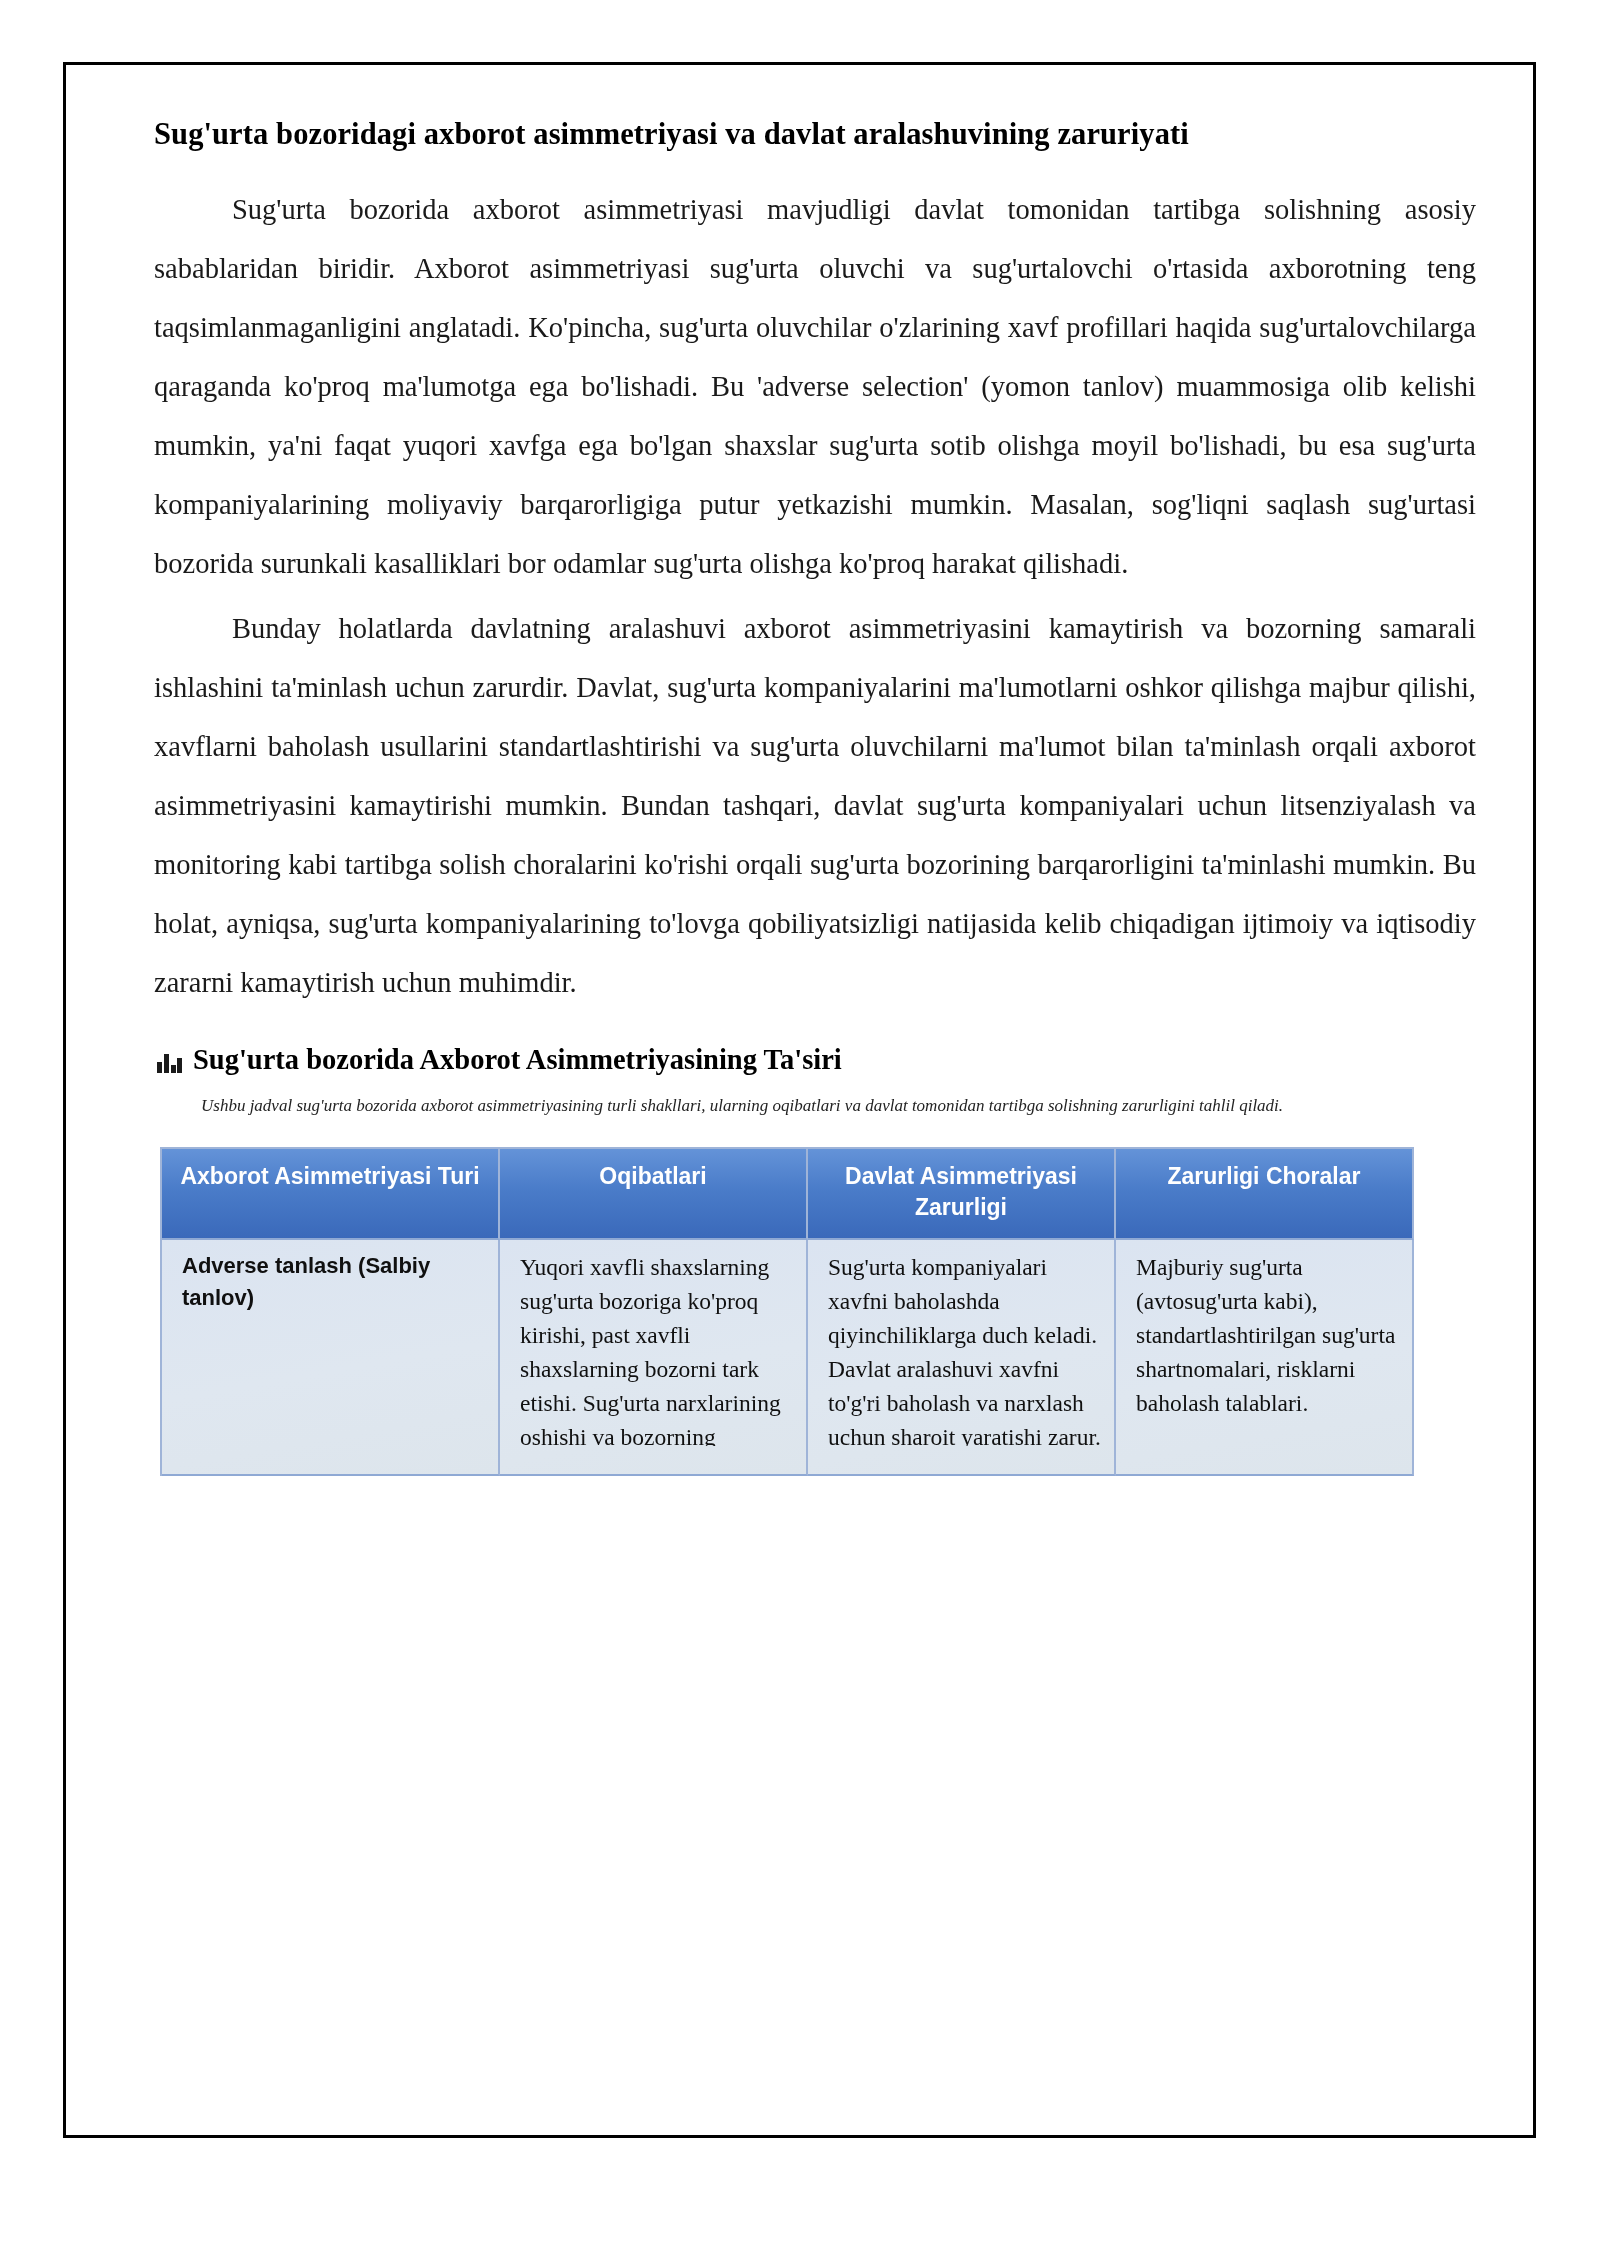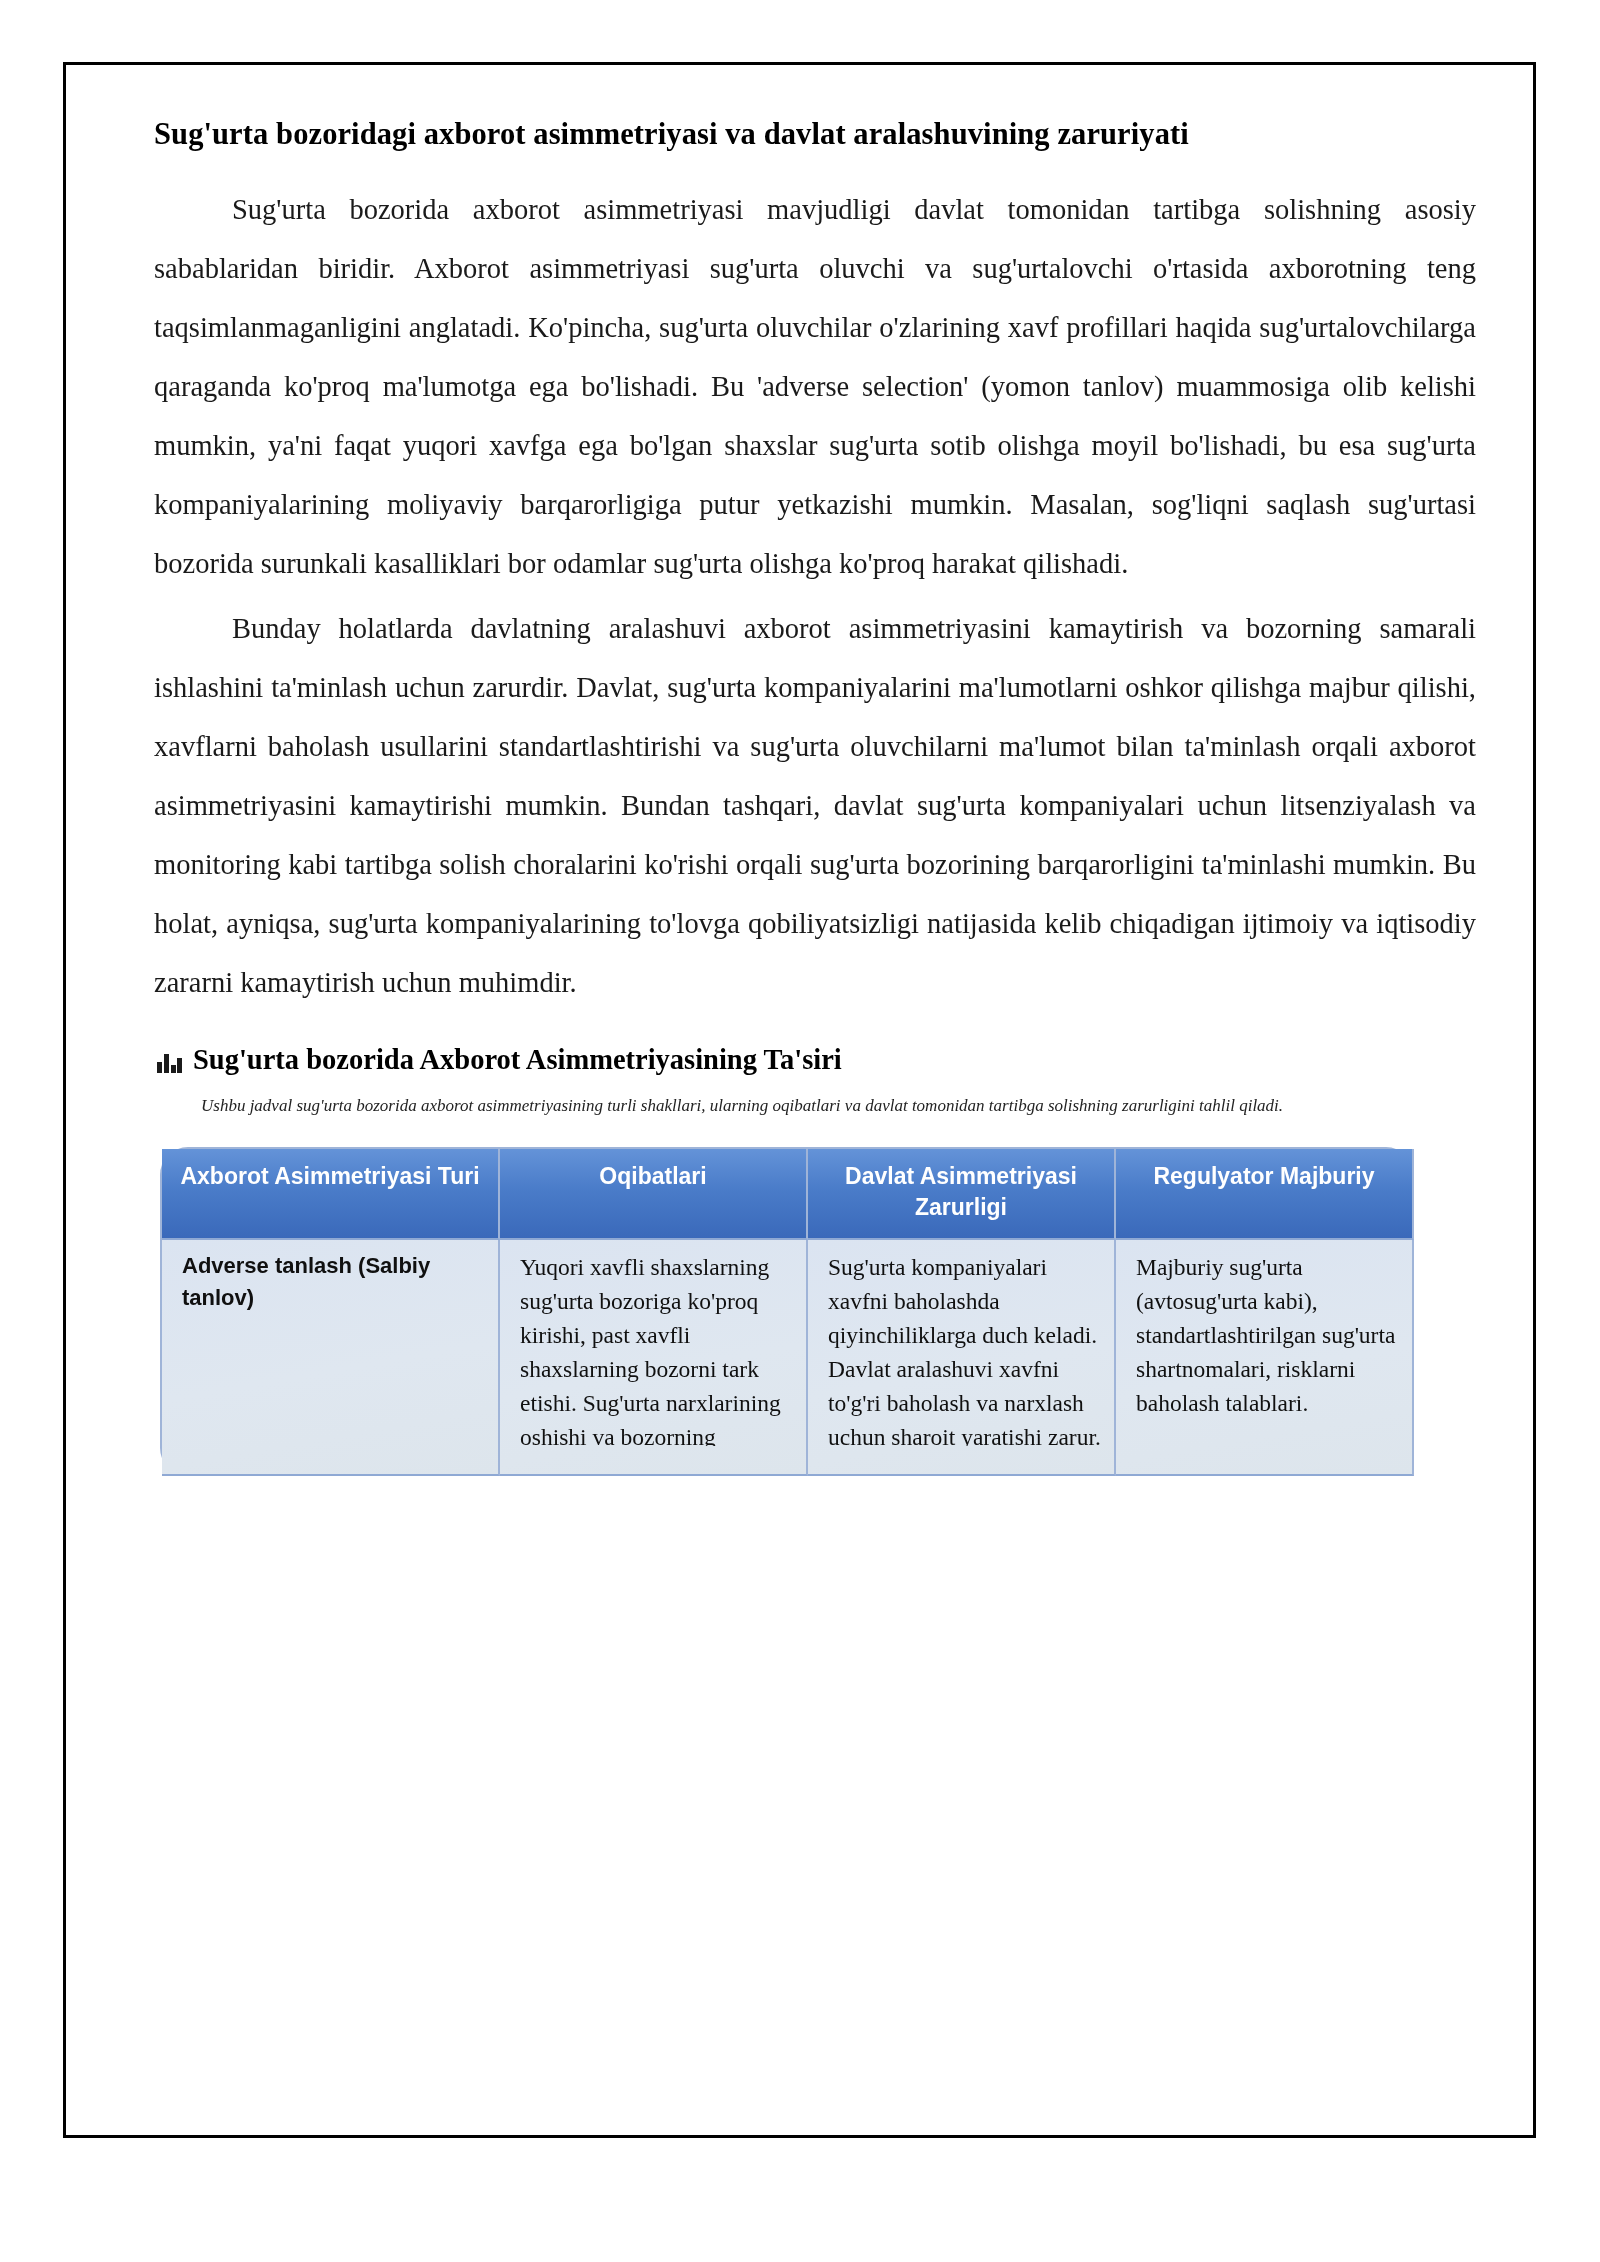--- a/index.html
+++ b/index.html
@@ -106,21 +106,20 @@
 
   table.data-table {
     margin-top: 28px;
     margin-left: 6px;
     width: 1254px;
     border-collapse: separate;
     border-spacing: 0;
     table-layout: fixed;
     border-left: 2px solid #9fb4d8;
     border-top: 2px solid #9fb4d8;
-    border-radius: 28px;
   }
 
   table.data-table th {
     background: linear-gradient(180deg, #6493d8 0%, #4a7cc9 45%, #3a69ba 100%);
     color: #ffffff;
     font-family: "Liberation Sans", "DejaVu Sans", sans-serif;
     font-size: 23px;
     font-weight: bold;
     text-align: center;
     padding: 12px 10px 16px 10px;
@@ -197,21 +196,21 @@
           <col class="col-1">
             <col class="col-2">
             <col class="col-3">
             <col class="col-4">
         </colgroup>
         <thead>
           <tr>
             <th>Axborot Asimmetriyasi Turi</th>
             <th>Oqibatlari</th>
             <th>Davlat Asimmetriyasi Zarurligi</th>
-            <th>Regulyator Majburiy</th>
+            <th>Zarurligi Choralar</th>
           </tr>
         </thead>
         <tbody>
           <tr class="clip-row">
             <td class="cell-type">
               <span class="cell-clip">Adverse tanlash (Salbiy tanlov)</span>
             </td>
             <td class="cell-text">
               <span class="cell-clip">Yuqori xavfli shaxslarning sug'urta bozoriga ko'proq kirishi, past xavfli shaxslarning bozorni tark etishi. Sug'urta narxlarining oshishi va bozorning</span>
             </td>

